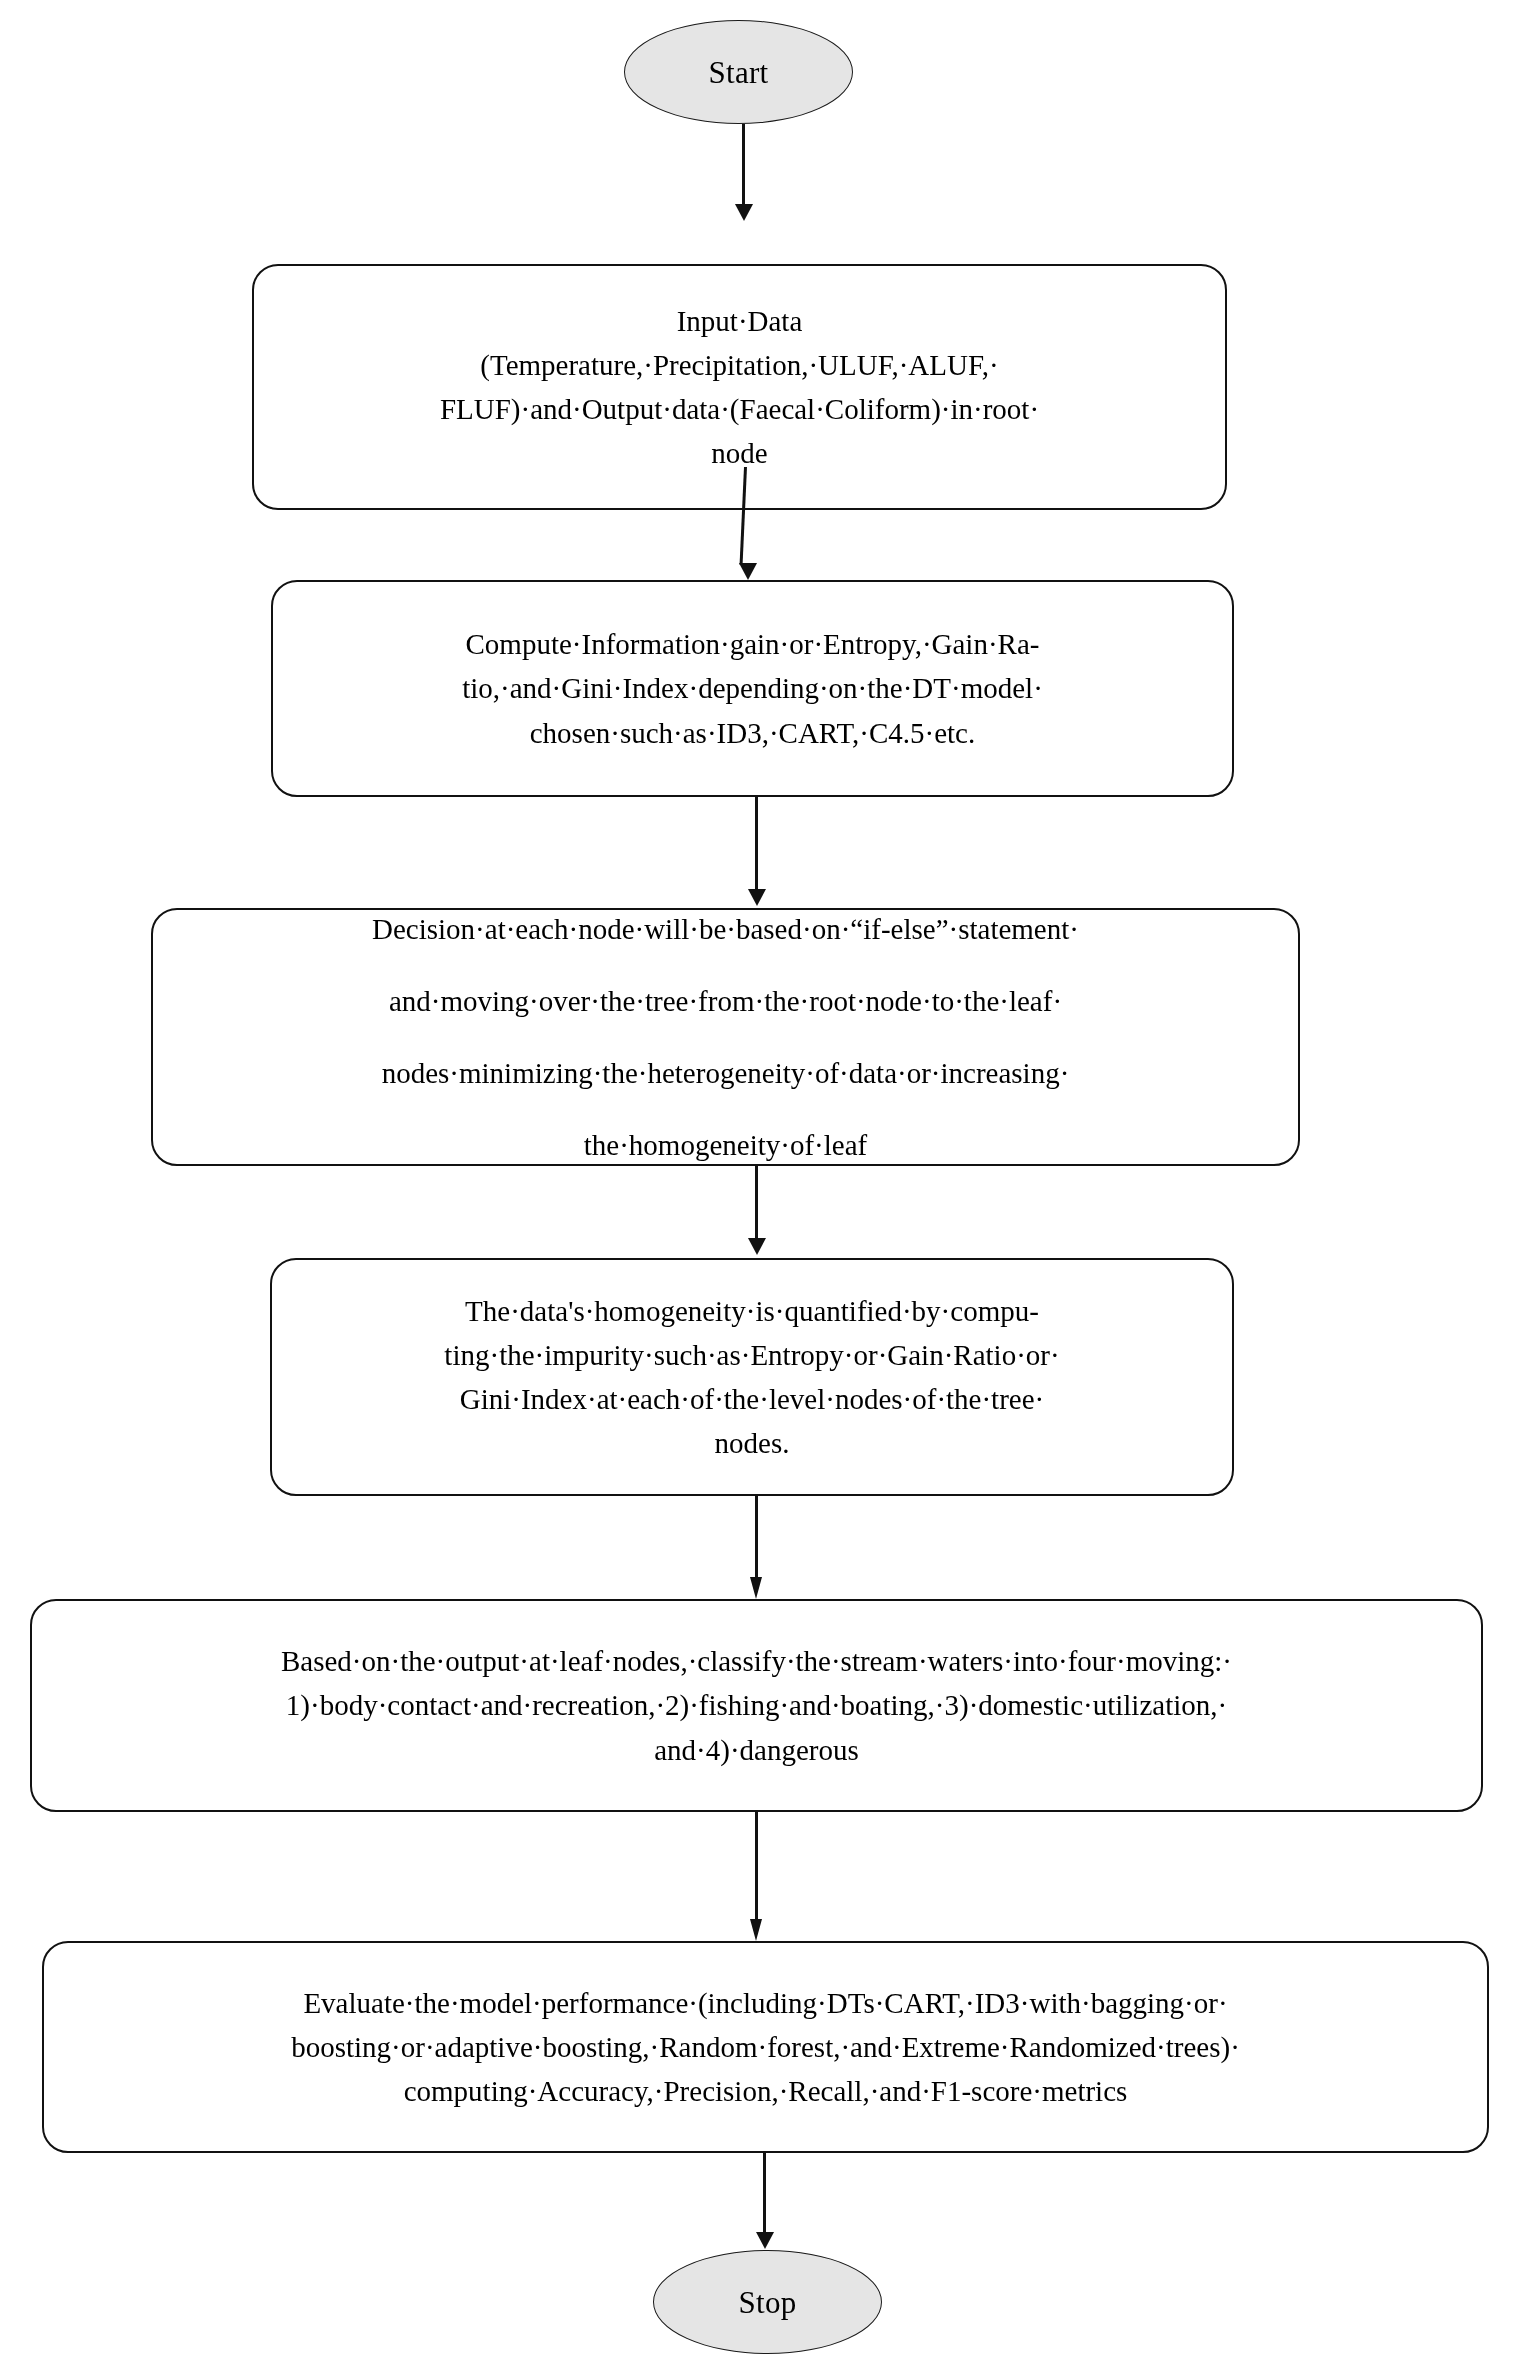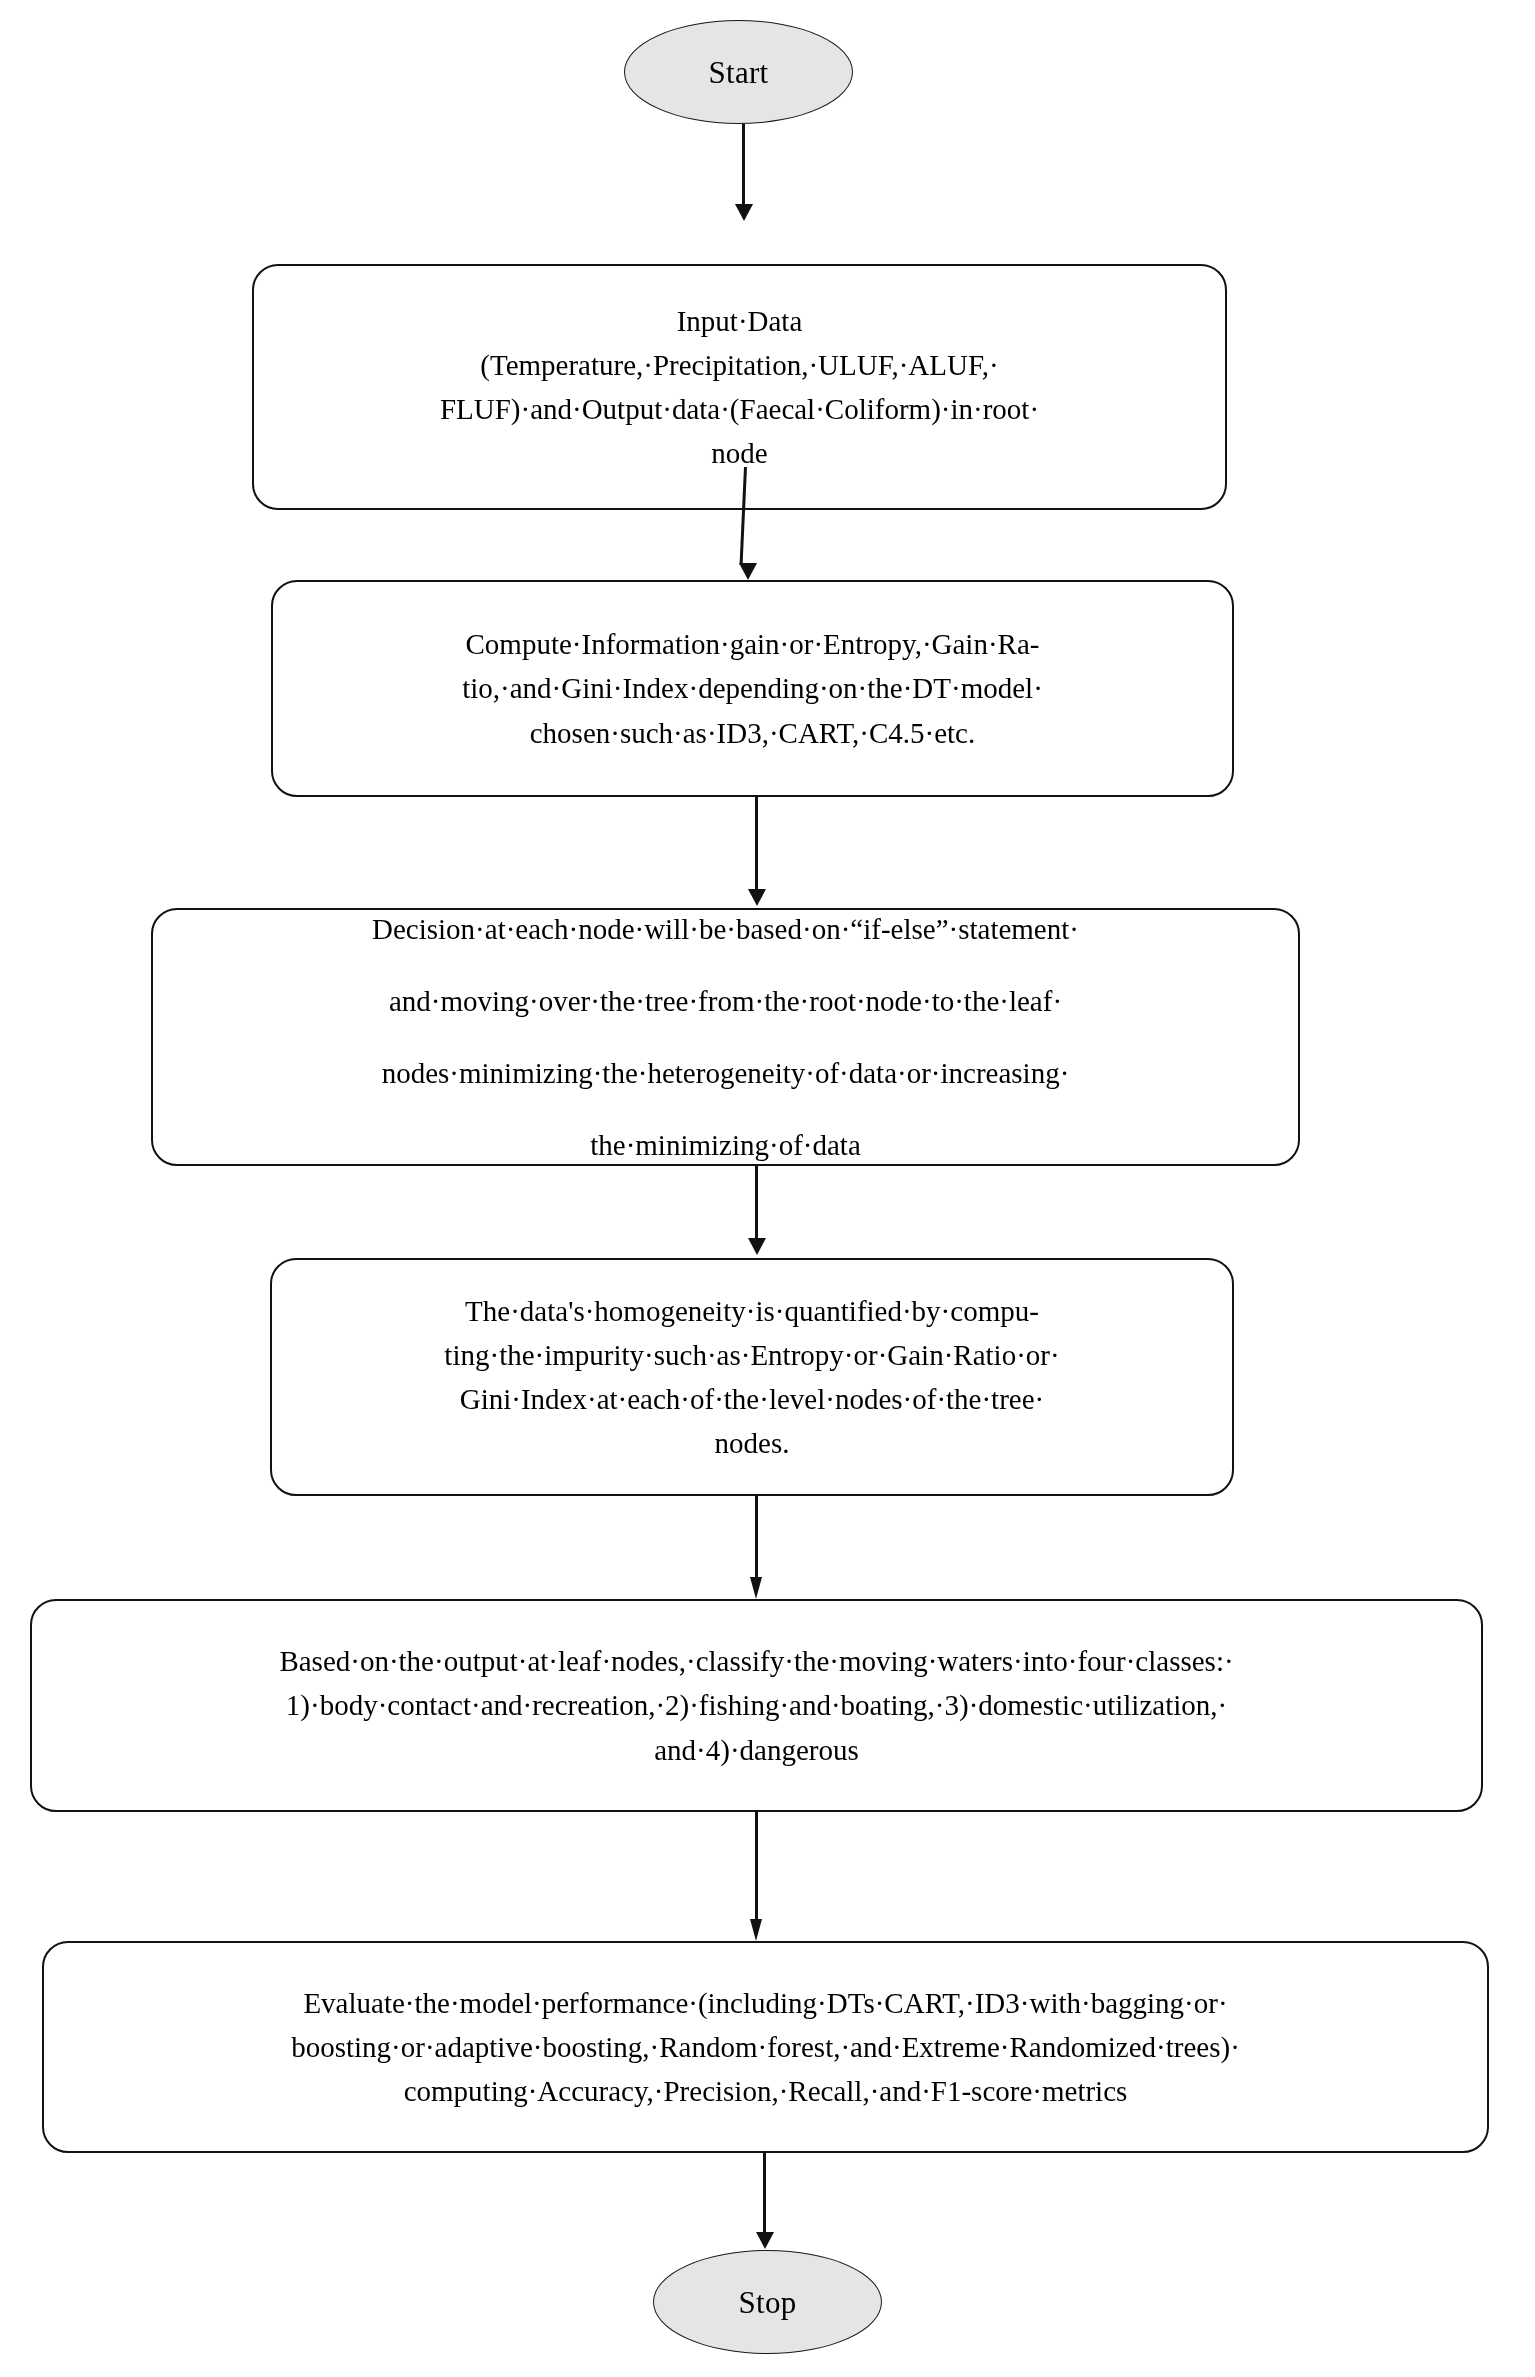--- a/index.html
+++ b/index.html
@@ -113,42 +113,42 @@
 
   <div class="connector" style="left:755px; top:797px; width:18.3px; height:112px;">
     <div class="stem" style="height:94px;"></div>
     <div class="head" style="left:-7.4px; top:92px;"></div>
   </div>
 
   <div class="process" style="left:151px; top:908px; width:1149px; height:258px;gap:28px;">
     <div class="line">Decision·at·each·node·will·be·based·on·“if-else”·statement·</div>
     <div class="line">and·moving·over·the·tree·from·the·root·node·to·the·leaf·</div>
     <div class="line">nodes·minimizing·the·heterogeneity·of·data·or·increasing·</div>
-    <div class="line">the·minimizing·of·data</div>
+    <div class="line">the·homogeneity·of·leaf</div>
   </div>
 
   <div class="connector" style="left:755px; top:1165px; width:18.3px; height:94px;">
     <div class="stem" style="height:76px;"></div>
     <div class="head" style="left:-7.4px; top:73px;"></div>
   </div>
 
   <div class="process" style="left:270px; top:1258px; width:964px; height:238px;">
     <div class="line">The·data's·homogeneity·is·quantified·by·compu-</div>
     <div class="line">ting·the·impurity·such·as·Entropy·or·Gain·Ratio·or·</div>
     <div class="line">Gini·Index·at·each·of·the·level·nodes·of·the·tree·</div>
     <div class="line">nodes.</div>
   </div>
 
   <div class="connector slim" style="left:755px; top:1496px; width:18.3px; height:104px;">
     <div class="stem" style="height:83px;"></div>
     <div class="head" style="left:-5.2px; top:81px;"></div>
   </div>
 
   <div class="process" style="left:30px; top:1599px; width:1453px; height:213px;">
-    <div class="line">Based·on·the·output·at·leaf·nodes,·classify·the·moving·waters·into·four·classes:·</div>
+    <div class="line">Based·on·the·output·at·leaf·nodes,·classify·the·stream·waters·into·four·moving:·</div>
     <div class="line">1)·body·contact·and·recreation,·2)·fishing·and·boating,·3)·domestic·utilization,·</div>
     <div class="line">and·4)·dangerous</div>
   </div>
 
   <div class="connector slim" style="left:755px; top:1812px; width:18.3px; height:131px;">
     <div class="stem" style="height:109px;"></div>
     <div class="head" style="left:-5.2px; top:107px;"></div>
   </div>
 
   <div class="process" style="left:42px; top:1941px; width:1447px; height:212px;">

